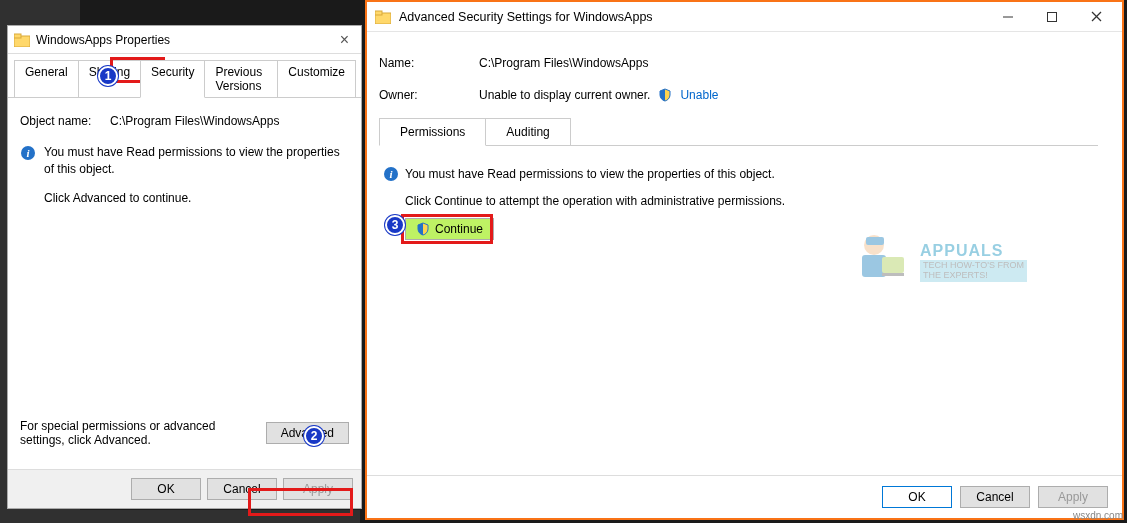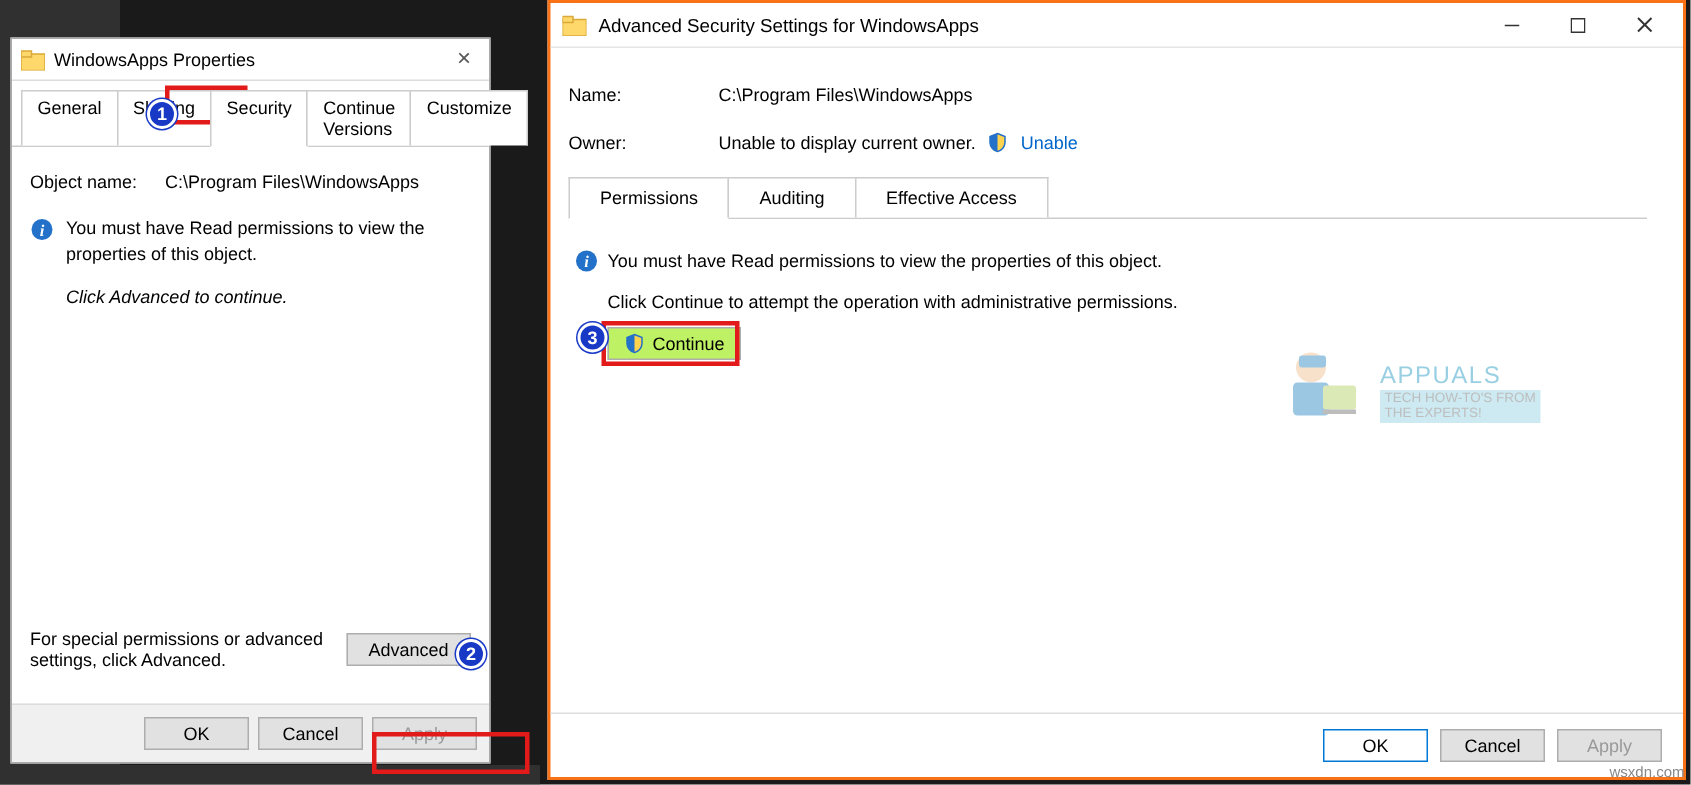--- a/index.html
+++ b/index.html
@@ -13,21 +13,21 @@
       overflow: hidden;
     }
     .dark-bg { position:absolute; left:0; top:0; width:80px; height:523px; background:#303030; }
     .dark-bg2 { position:absolute; left:0; top:510px; width:360px; height:13px; background:#303030; }
 
     
     .props {
       position: absolute;
       left: 7px;
       top: 25px;
-      width: 320px;
+      width: 355px;
       height: 484px;
       background: #fff;
       border: 1px solid #aaa;
       display: flex;
       flex-direction: column;
     }
     .props-title {
       height: 28px;
       display: flex;
       align-items: center;
@@ -131,21 +131,21 @@
     .red-box.cont { left:-4px; top:-4px; width: 92px; height: 30px; }
 
     .watermark {
       position:absolute;
       left: 475px; top: 225px;
       display:flex; align-items:center; gap:8px;
       opacity: 0.55;
       pointer-events:none;
     }
     .wm-text { color:#44a8cc; }
-    .wm-title { font-weight:normal; letter-spacing:1px; font-size:16px;}
+    .wm-title { font-weight:bold; letter-spacing:1px; font-size:16px;}
     .wm-sub { font-size:9px; color:#888; line-height:1.1; background:#a6d9e8; padding:1px 3px;}
     
     .badge {
       width: 20px; height: 20px; border-radius:50%;
       background:#1838c6; border:2px solid #fff; box-shadow:0 0 0 1px #1838c6;
       color:#fff; font-weight:bold; font-size:12px;
       display:inline-flex; align-items:center; justify-content:center;
       position:absolute;
       z-index:10;
     }
@@ -183,39 +183,39 @@
           <rect x="0" y="1" width="7" height="4" fill="#ffd86b" stroke="#d9a93a"></rect>
         </svg>
     </span>
     <span class="txt">WindowsApps Properties</span>
     <span class="close">×</span>
   </div>
   <div class="tabs">
     <div class="tab">General</div>
     <div class="tab">Sharing</div>
     <div class="tab active">Security</div>
-    <div class="tab">Continue Versions</div>
+    <div class="tab">Previous Versions</div>
     <div class="tab">Customize</div>
     <div class="red-box sec"></div>
   </div>
   <div class="props-body" style="position:relative;">
     <div class="row">
       <span class="lbl">Object name:</span>
       <span>C:\Program Files\WindowsApps</span>
     </div>
     <div class="info-row">
       <span class="info-icon">
         <svg width="16" height="16">
             <circle cx="8" cy="8" r="7" fill="#2371c8"></circle>
             <text x="8" y="12" text-anchor="middle" fill="#fff" font-size="11" font-family="Georgia" font-style="italic" font-weight="bold">i</text>
           </svg>
       </span>
       <div>
         <div class="msg">You must have Read permissions to view the properties of this object.</div>
-        <div class="msg" style="margin-top:12px;font-style:italic;">Click Advanced to continue.</div>
+        <div class="msg" style="margin-top:12px;">Click Advanced to continue.</div>
       </div>
     </div>
     <div class="spacer"></div>
     <div class="adv-row">
       <div class="adv-text">For special permissions or advanced settings, click Advanced.</div>
       <button class="btn">Advanced</button>
     </div>
     <div class="red-box adv"></div>
   </div>
   <div class="dlg-buttons">
@@ -266,21 +266,20 @@
               <path d="M7 1 L7 13 C4.5 12.5 2 10 2 7 V3 Z" fill="#2371c8"></path>
             </svg>
         </span>
         <span class="link">Unable</span>
       </span>
     </div>
 
     <div class="sec-tabs">
       <div class="sec-tab active">Permissions</div>
       <div class="sec-tab">Auditing</div>
-      <div class="sec-tab">Effective Access</div>
     </div>
     <div class="tab-content" style="border:none; padding-left:4px;">
       <div class="line" style="display:flex; align-items:center; gap:6px;">
         <span>
           <svg width="16" height="16">
               <circle cx="8" cy="8" r="7" fill="#2371c8"></circle>
               <text x="8" y="12" text-anchor="middle" fill="#fff" font-size="11" font-family="Georgia" font-style="italic" font-weight="bold">i</text>
             </svg>
         </span>
         <span>You must have Read permissions to view the properties of this object.</span>

